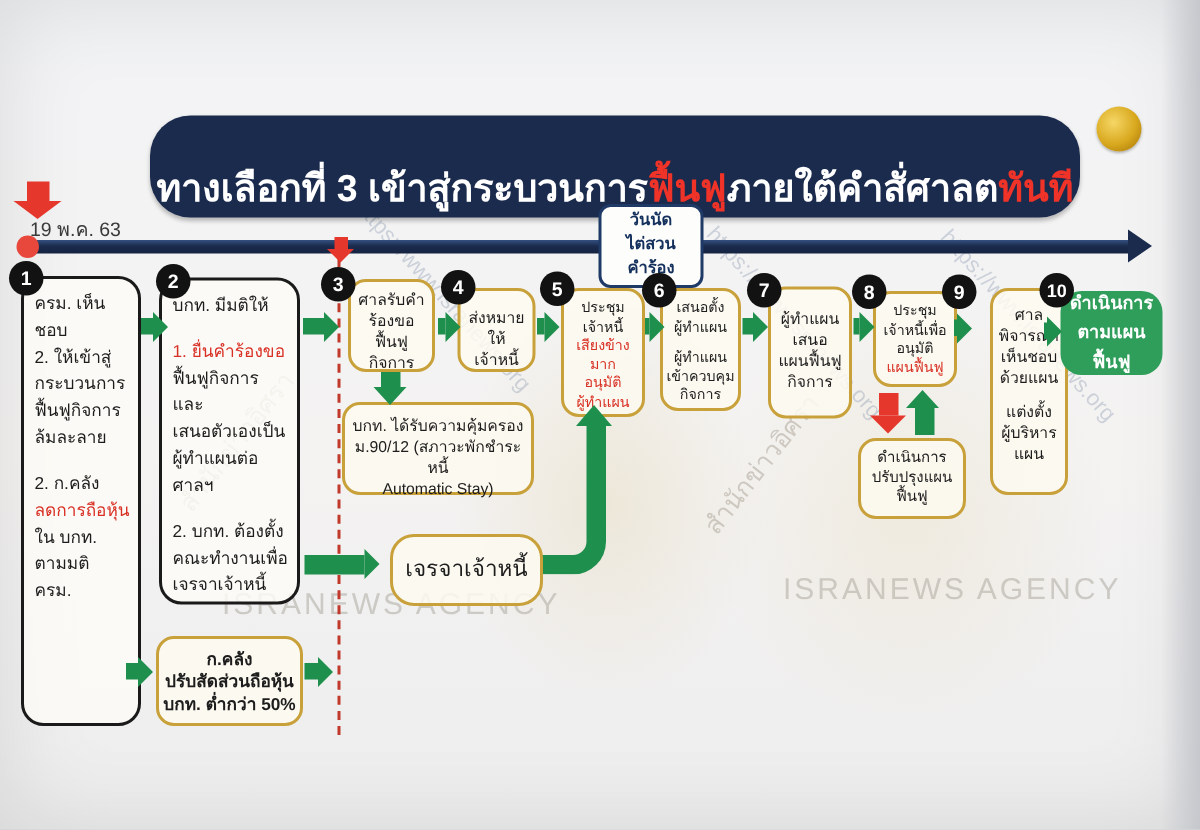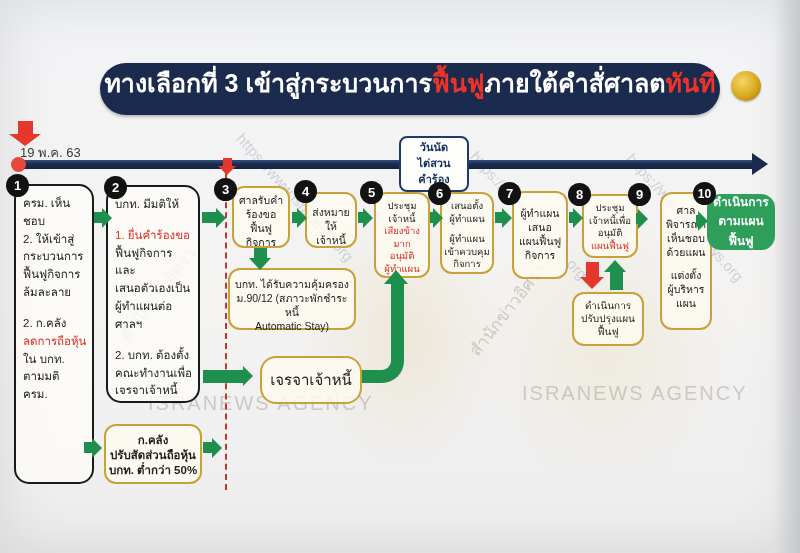--- a/index.html
+++ b/index.html
@@ -8,22 +8,22 @@
   #stage{position:relative;width:800px;height:553px;overflow:hidden;
     background:linear-gradient(180deg,#f2f3f5 0%,#f4f3f2 55%,#ededee 100%);
     box-shadow:inset 0 0 60px rgba(0,0,0,.10);}
   .edge-right{position:absolute;right:0;top:0;width:26px;height:553px;
     background:linear-gradient(90deg,rgba(180,182,188,0),#c6c8cd);z-index:0}
   .blob{position:absolute;border-radius:50%;z-index:0}
   .wm{position:absolute;color:rgba(168,163,154,.50);letter-spacing:2px;font-size:20px;z-index:1;white-space:nowrap}
   .wm-url{position:absolute;color:rgba(140,152,175,.38);font-size:15px;z-index:1;white-space:nowrap;transform:rotate(48deg);transform-origin:left top}
   .wm-thai{position:absolute;color:rgba(150,140,128,.40);font-size:17px;z-index:1;white-space:nowrap;transform:rotate(-52deg);transform-origin:left top}
 
-  .banner{position:absolute;left:100px;top:63px;width:620px;height:52px;background:var(--navy);
-    border-radius:27px;display:flex;align-items:flex-start;justify-content:center;z-index:6;
+  .banner{position:absolute;left:100px;top:77px;width:620px;height:68px;background:var(--navy);
+    border-radius:27px;display:flex;align-items:flex-end;justify-content:center;z-index:6;
     color:#fff;font-size:25px;font-weight:bold;box-shadow:0 2px 3px rgba(0,0,0,.25)}
   .banner .rd{color:#f03328}
   .seal{position:absolute;left:731px;top:71px;width:30px;height:30px;border-radius:50%;z-index:6;
     background:radial-gradient(circle at 38% 35%,#f6d766,#d8a81e 55%,#a87708 95%);box-shadow:0 1px 2px rgba(0,0,0,.3)}
 
   .tl{position:absolute;left:13px;top:160px;width:740px;height:9px;z-index:3;
     background:linear-gradient(180deg,#33507f 0%,#1b2b4d 45%,#152341 100%)}
   .tl:after{content:"";position:absolute;right:-15px;top:-7px;border-left:16px solid #1b2b4d;
     border-top:11px solid transparent;border-bottom:11px solid transparent}
   .dot{position:absolute;left:11px;top:157px;width:15px;height:15px;border-radius:50%;background:#e8473c;z-index:4}

